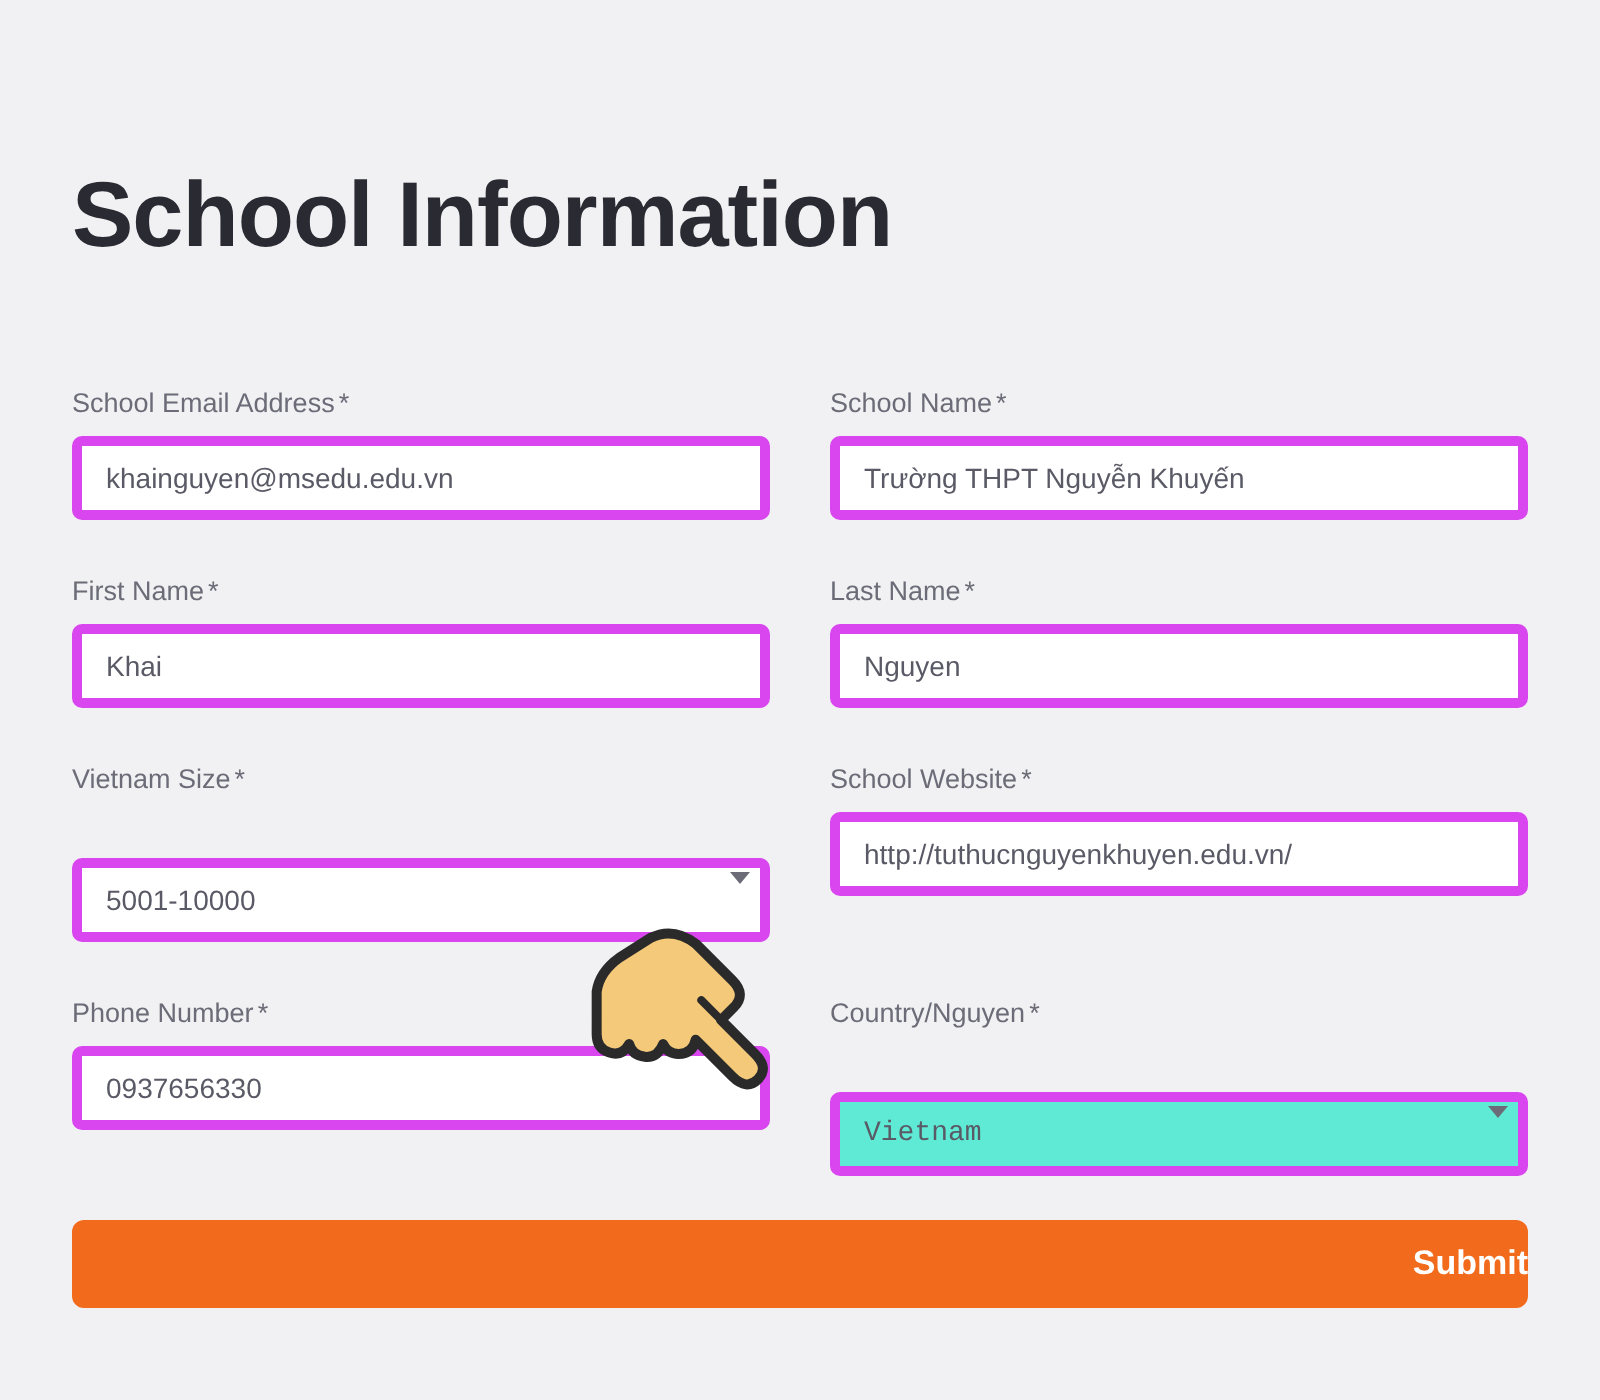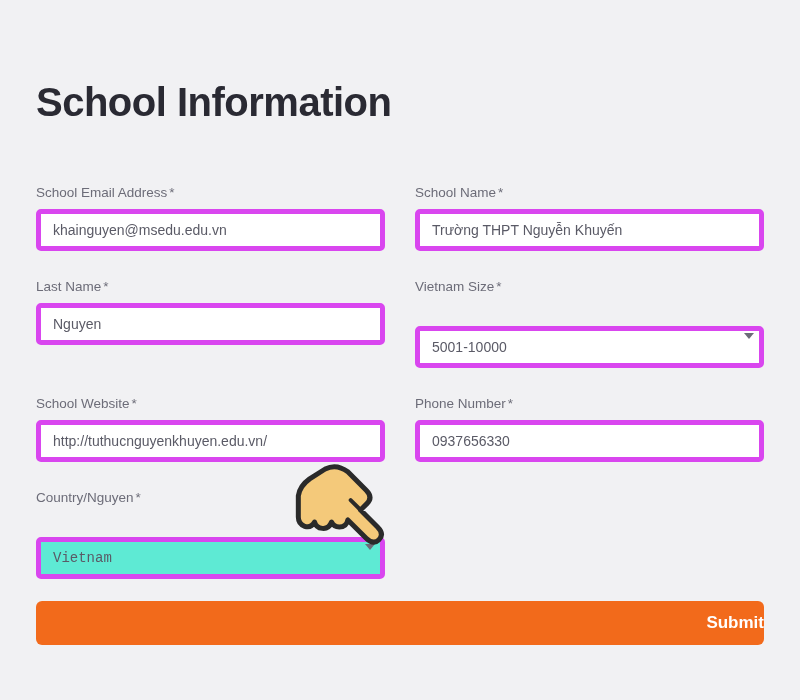--- a/index.html
+++ b/index.html
@@ -8,21 +8,21 @@
     background: #f1f1f3;
     font-family: -apple-system, BlinkMacSystemFont, "Segoe UI", Arial, sans-serif;
     color: #3a3a44;
     position: relative;
     padding: 0 6px;
   }
   .page {
     padding: 80px 30px 30px 30px;
   }
   h1.title {
-    font-size: 40px;
+    font-size: 46px;
     font-weight: 700;
     color: #2a2a33;
     letter-spacing: -0.5px;
     margin-bottom: 60px;
   }
   .form-grid {
     display: grid;
     grid-template-columns: 1fr 1fr;
     column-gap: 30px;
     row-gap: 28px;
@@ -120,20 +120,26 @@
       <input class="text-input" type="text" value="khainguyen@msedu.edu.vn" style="">
     </div>
 
     <div class="field">
       <label>
         <span>School Name</span><span class="req">*</span>
       </label>
       <input class="text-input" type="text" value="Trường THPT Nguyễn Khuyến" style="">
     </div>
 
+    <div class="field">
+      <label>
+        <span>First Name</span><span class="req">*</span>
+      </label>
+      <input class="text-input" type="text" value="Khai" style="">
+    </div>
 
     <div class="field">
       <label>
         <span>Last Name</span><span class="req">*</span>
       </label>
       <input class="text-input" type="text" value="Nguyen" style="">
     </div>
 
     <div class="field">
       <label>

